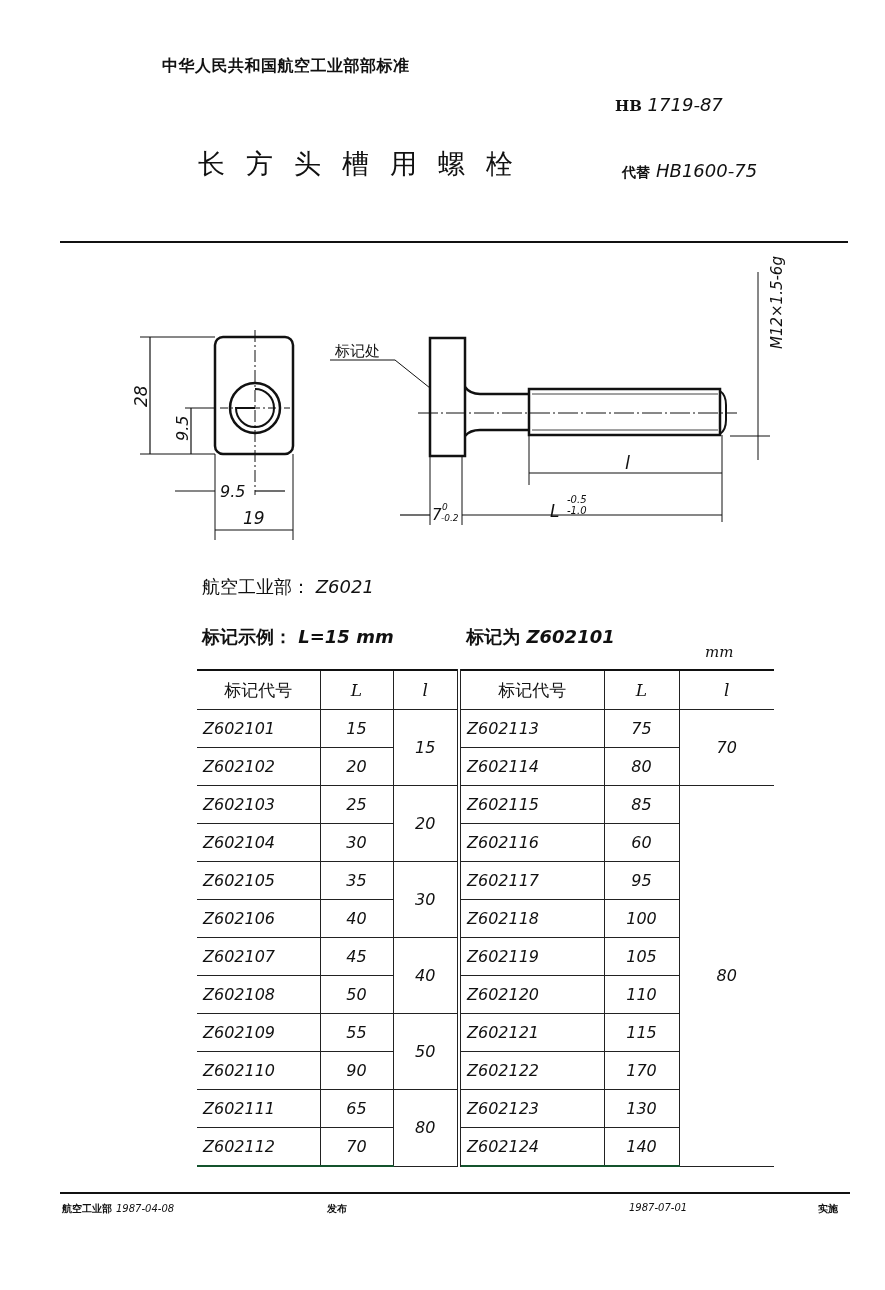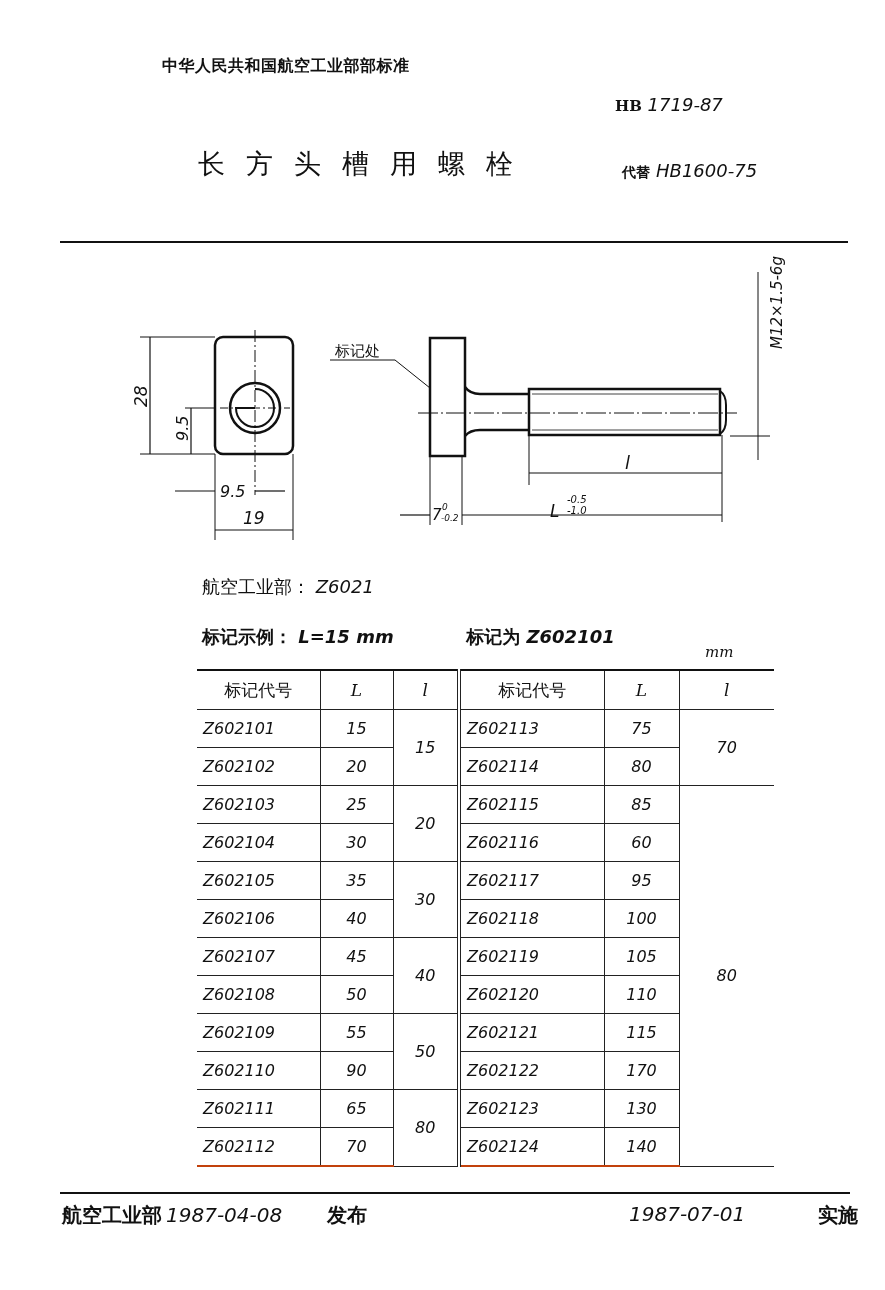--- a/index.html
+++ b/index.html
@@ -16,27 +16,27 @@
   .drawing { left:120px; top:255px; }
   .info { left:202px; font-size:18px; font-style:italic; }
   .info .lbl { font-style:normal; font-family:"DejaVu Serif", serif; }
   .info1 { top:575px; }
   .info2 { top:625px;font-weight:bold; }
   .unit { left:705px; top:643px; font-size:15px; font-style:italic; font-family:"DejaVu Serif", serif;text-align:center; }
   table.spec { position:absolute; left:197px; top:669px; border-collapse:collapse; font-style:italic; font-size:16px; }
   table.spec td, table.spec th { border:1px solid #222; height:37px; padding:0; text-align:center; font-weight:normal; }
   table.spec th { font-style:normal; font-size:17px; font-family:"DejaVu Serif", serif; height:38px; }
   table.spec tr:first-child th { border-top:2px solid #111; }
-  table.spec tr:last-child td { border-bottom:2px solid #c2410c; }
+  table.spec tr:last-child td { border-bottom:2px solid #14532d; }
   table.spec td:first-child, table.spec th:first-child { border-left:none; text-align:left; padding-left:6px; }
   table.spec td.code { text-align:left; padding-left:6px; }
   table.spec .dbl { border-left:4px double #222; }
   table.spec td.last, table.spec th.last { border-right:none; }
   .rule-bot { left:60px; top:1192px; width:790px; height:2px; background:#111; }
-  .foot { top:1202px; font-size:20px; }
+  .foot { top:1202px; font-size:10px; }
   .foot .b { font-weight:bold; }
   .foot .d { font-style:italic; margin:0 4px; }
   .foot-l { left:62px; }
   .foot-m { left:327px; font-weight:bold;font-family:Liberation Mono, monospace; }
   .foot-r { left:625px; }
   .foot-r2 { left:818px; font-weight:bold; }
 </style>
 </head>
 <body>
 

